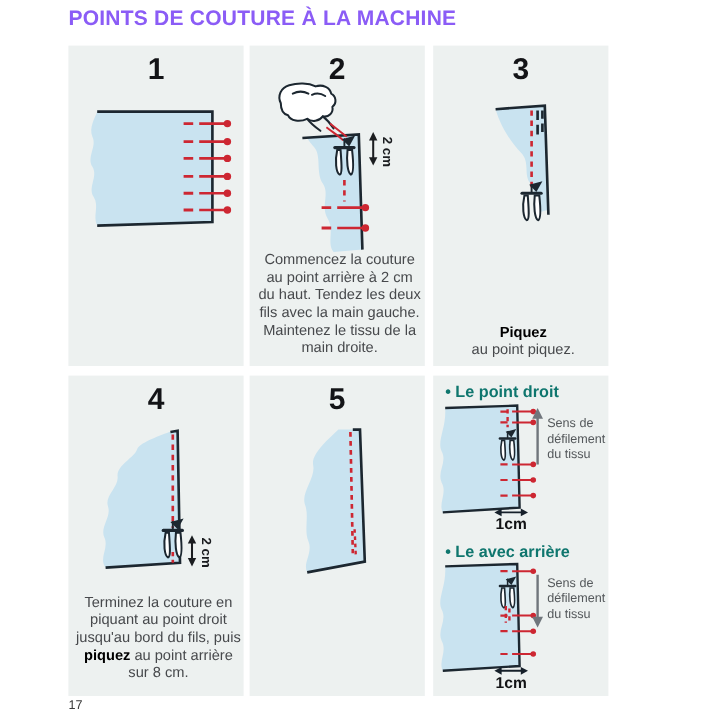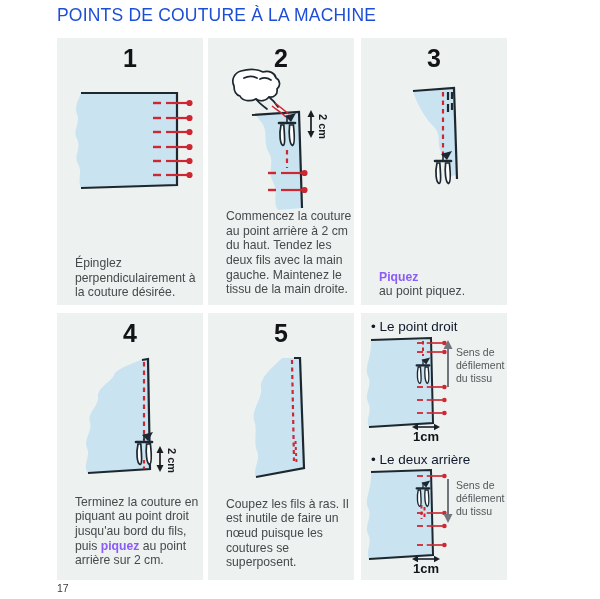--- a/index.html
+++ b/index.html
@@ -1,29 +1,29 @@
 <!DOCTYPE html>
 <html><head>
 <meta charset="utf-8">
 <style>
   html,body{margin:0;padding:0}
   body{width:600px;height:599px;background:#fff;font-family:"Liberation Sans",sans-serif;position:relative;overflow:hidden}
   .page{position:absolute;inset:0}
-  .title{position:absolute;left:57px;top:5px;font-size:17.5px;font-weight:400;letter-spacing:.2px;color:#1d4ed8}
+  .title{position:absolute;left:57px;top:5px;font-size:17.5px;font-weight:700;letter-spacing:.2px;color:#8b5cf6}
   .panel{position:absolute;width:146px;height:267px;background:#edf1f0;overflow:hidden}
   #p1{left:57px;top:38px}#p2{left:208px;top:38px}#p3{left:361px;top:38px}
   #p4{left:57px;top:313px}#p5{left:208px;top:313px}#p6{left:361px;top:313px}
   .num{position:absolute;top:6px;left:0;right:0;text-align:center;font-size:25px;font-weight:700;color:#131417}
   .art{position:absolute;left:0}
   .a1{top:40px}.a2{top:30px}.a3{top:35px}.a4{top:35px}.a5{top:38px}
-  .caption{position:absolute;left:18px;right:2px;font-size:12.2px;line-height:1.2;color:#47494c}
-  .caption b{color:#8b5cf6}
+  .caption{position:absolute;left:6px;right:2px;text-align:center;font-size:12.2px;line-height:1.2;color:#47494c}
+  .caption b{color:#000000}
   .caption .bl{display:block}
   .c1{bottom:5px}.c2{bottom:8px}.c3{bottom:6px}.c4{bottom:12px}.c5{bottom:10px}
-  .subhead{position:absolute;left:10px;font-size:13.5px;font-weight:400;color:#0f172a;white-space:nowrap}
+  .subhead{position:absolute;left:10px;font-size:13.5px;font-weight:700;color:#0f766e;white-space:nowrap}
   .sh1{top:6px}.sh2{top:139px}
   .a6a{top:22px}.a6b{top:154px}
   .pagenum{position:absolute;left:57px;top:582px;font-size:10.5px;color:#3c3c3c}
   svg text{font-family:"Liberation Sans",sans-serif}
   .dirlabel{font-size:10.5px;fill:#54585b}
   .cm1{font-size:13px;font-weight:700;fill:#121315}
   .cm2{font-size:11px;font-weight:700;fill:#1b1d20}
 </style>
 </head>
 <body>
@@ -63,21 +63,20 @@
       <path d="M24,15 L120,15 L120,107 L24,110" fill="none" stroke="#1c2730" stroke-width="2.2"></path>
       <g>
         <use href="#pin" x="96" y="25"></use>
           <use href="#pin" x="96" y="40"></use>
           <use href="#pin" x="96" y="54"></use>
         <use href="#pin" x="96" y="69"></use>
           <use href="#pin" x="96" y="83"></use>
           <use href="#pin" x="96" y="97"></use>
       </g>
     </svg>
-    <div class="caption c1"><span>Épinglez perpendiculairement à la couture désirée.</span></div>
   </div>
 
   <div class="panel" id="p2">
     <div class="num">2</div>
     <svg class="art a2" width="146" height="145" viewBox="0 0 146 145">
       <path fill="#c9e3f0" d="M48,46 L91,44 L94,140 L70,142 C64,134 71,124 65,114 C59,104 67,94 61,85 C55,76 60,62 54,55 C50,50 48,48 48,46 Z"></path>
       <path d="M44,47 L91,44 L94,140" fill="none" stroke="#1c2730" stroke-width="2.2"></path>
       <use href="#hand" transform="translate(22,0)"></use>
       <g stroke="#cd2732" stroke-width="1.6" fill="none">
         <path d="M64,38 C69,42 74,45 78,49"></path>
@@ -127,33 +126,32 @@
       <line x1="87" y1="112" x2="87" y2="121" stroke="#cd2732" stroke-width="2.2" stroke-dasharray="3.5,3"></line>
       <use href="#pfoot" transform="translate(87,101)"></use>
       <g>
         <line x1="103" y1="104" x2="103" y2="118" stroke="#1b1d20" stroke-width="1.7"></line>
         <path d="M103,98 l-3.5,7 h7 Z" fill="#1b1d20"></path>
         <path d="M103,124 l-3.5,-7 h7 Z" fill="#1b1d20"></path>
         <text class="cm2" x="111" y="100" transform="rotate(90 111 100)">2 cm</text>
       </g>
     </svg>
     <div class="caption c4">
-      <span>Terminez la couture en piquant au point droit jusqu'au bord du fils, puis </span><b>piquez</b><span> au point arrière sur 2 cm.</span>
+      <span>Terminez la couture en piquant au point droit jusqu'au bord du fils, puis </span><b>piquez</b><span> au point arrière sur 8 cm.</span>
     </div>
   </div>
 
   <div class="panel" id="p5">
     <div class="num">5</div>
     <svg class="art a5" width="146" height="132" viewBox="0 0 146 132">
       <path fill="#c9e3f0" d="M74,7 L92,7 L96,117 L48,126 C44,118 53,110 49,100 C45,90 50,79 46,69 C43,59 55,47 53,37 C51,27 66,15 74,7 Z"></path>
       <path d="M86,7 L92,7 L96,117 L48,126" fill="none" stroke="#1c2730" stroke-width="2.2"></path>
       <line x1="84" y1="9" x2="86" y2="110" stroke="#cd2732" stroke-width="2.2" stroke-dasharray="4,3.5"></line>
       <line x1="87.5" y1="90" x2="88.5" y2="112" stroke="#cd2732" stroke-width="2" stroke-dasharray="3,3"></line>
     </svg>
-    <div class="caption c5"><span>Coupez les fils à ras. Il est inutile de faire un nœud puisque les coutures se superposent.</span></div>
   </div>
 
   <div class="panel" id="p6">
 
     <div class="subhead sh1">• Le point droit</div>
     <svg class="art a6a" width="146" height="112" viewBox="0 0 146 112">
       <path fill="#c9e3f0" d="M10,5 L70,3 L72,88 L8,92 C4,84 12,76 7,67 C3,58 12,50 7,41 C3,32 11,22 10,5 Z"></path>
       <path d="M10,5 L70,3 L72,88 L8,92" fill="none" stroke="#1c2730" stroke-width="2"></path>
       <line x1="62" y1="6" x2="62" y2="21" stroke="#cd2732" stroke-width="2" stroke-dasharray="3.5,3"></line>
       <g>
@@ -172,21 +170,21 @@
       <text class="dirlabel" x="95" y="34">défilement</text>
       <text class="dirlabel" x="95" y="47">du tissu</text>
       <g>
         <line x1="55" y1="92" x2="75" y2="92" stroke="#16202a" stroke-width="1.6"></line>
         <path d="M51,92 l6,-3.2 v6.4 Z" fill="#16202a"></path>
         <path d="M79,92 l-6,-3.2 v6.4 Z" fill="#16202a"></path>
       </g>
       <text class="cm1" x="65" y="106" text-anchor="middle">1cm</text>
     </svg>
 
-    <div class="subhead sh2">• Le deux arrière</div>
+    <div class="subhead sh2">• Le avec arrière</div>
     <svg class="art a6b" width="146" height="112" viewBox="0 0 146 112">
       <path fill="#c9e3f0" d="M10,5 L70,3 L72,88 L8,92 C4,84 12,76 7,67 C3,58 12,50 7,41 C3,32 11,22 10,5 Z"></path>
       <path d="M10,5 L70,3 L72,88 L8,92" fill="none" stroke="#1c2730" stroke-width="2"></path>
       <g>
         <use href="#pin" transform="translate(56,9) scale(0.75)"></use>
         <use href="#pin" transform="translate(56,46) scale(0.75)"></use>
         <use href="#pin" transform="translate(56,59) scale(0.75)"></use>
         <use href="#pin" transform="translate(56,78) scale(0.75)"></use>
       </g>
       <use href="#pfoot" transform="translate(62,27) scale(0.8)"></use>

